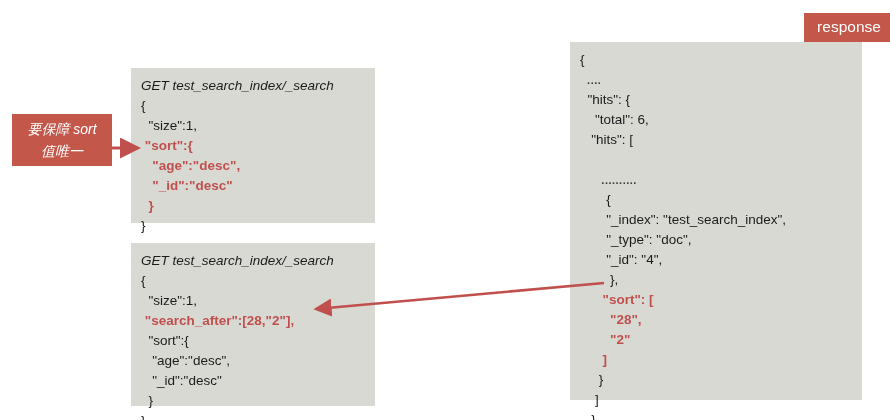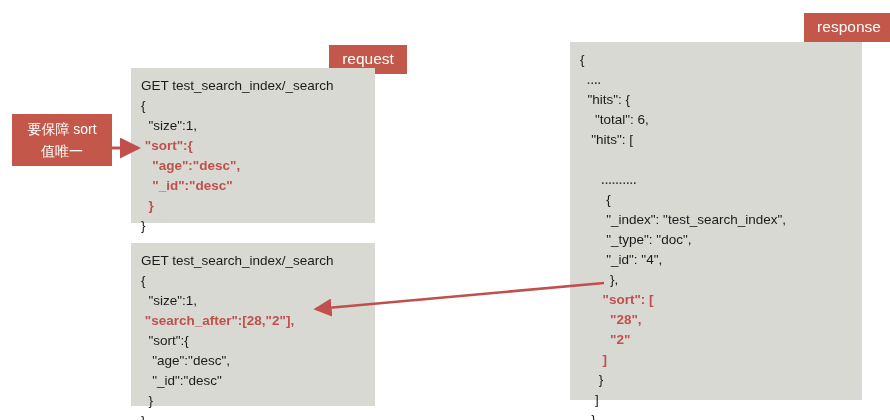--- a/index.html
+++ b/index.html
@@ -43,21 +43,21 @@
     height: 20px;
     white-space: pre;
   }
   .code-line.hi { color: #c0504d; font-weight: bold; }
   .code-line.ellipsis {
     color: #3b3b3b;
     font-size: 11px;
     letter-spacing: 0.5px;
     font-weight: bold;
   }
-  .code-line.head { color: #1b1b1b; }
+  .code-line.head { color: #1b1b1b; font-style: italic; }
 
   
   .tag {
     position: absolute;
     background: #c35749;
     color: #ffffff;
     font-size: 15.5px;
     line-height: 1;
     padding: 6px 10px 7px 10px;
     box-sizing: border-box;
@@ -78,37 +78,37 @@
     background: #c35749;
     color: #ffffff;
     font-size: 14px;
     line-height: 22px;
     display: flex;
     flex-direction: column;
     align-items: center;
     justify-content: center;
     text-align: center;
     box-sizing: border-box;
+    font-style: italic;
   }
   #callout-note .ln { display: block; white-space: nowrap; }
 
   
   #arrow-layer {
     position: absolute;
     left: 0; top: 0;
     width: 890px; height: 420px;
     pointer-events: none;
   }
 </style>
 </head>
 <body>
 
 <div class="stage">
 
-  <div class="tag" id="tag-request">request</div>
 
   <div class="tag" id="tag-response">response</div>
 
   <div class="panel" id="request-panel-1"><span class="code-line head">GET test_search_index/_search</span><span class="code-line">{</span><span class="code-line">  "size":1,</span><span class="code-line hi"> "sort":{</span><span class="code-line hi">   "age":"desc",</span><span class="code-line hi">   "_id":"desc"</span><span class="code-line hi">  }</span><span class="code-line">}</span></div>
 
   <div class="panel" id="request-panel-2"><span class="code-line head">GET test_search_index/_search</span><span class="code-line">{</span><span class="code-line">  "size":1,</span><span class="code-line hi"> "search_after":[28,"2"],</span><span class="code-line">  "sort":{</span><span class="code-line">   "age":"desc",</span><span class="code-line">   "_id":"desc"</span><span class="code-line">  }</span><span class="code-line">}</span></div>
 
   <div class="panel" id="response-panel"><span class="code-line">{</span><span class="code-line ellipsis">  ....</span><span class="code-line">  "hits": {</span><span class="code-line">    "total": 6,</span><span class="code-line">   "hits": [</span><span class="code-line">&nbsp;</span><span class="code-line ellipsis">      ..........</span><span class="code-line">       {</span><span class="code-line">       "_index": "test_search_index",</span><span class="code-line">       "_type": "doc",</span><span class="code-line">       "_id": "4",</span><span class="code-line">        },</span><span class="code-line hi">      "sort": [</span><span class="code-line hi">        "28",</span><span class="code-line hi">        "2"</span><span class="code-line hi">      ]</span><span class="code-line">     }</span><span class="code-line">    ]</span><span class="code-line">   }</span></div>
 
   <div id="callout-note">

